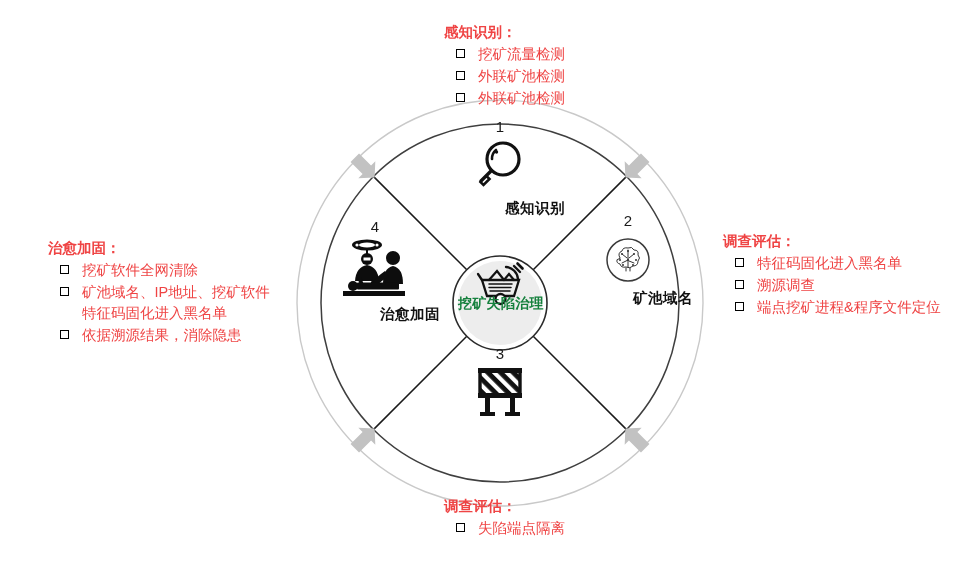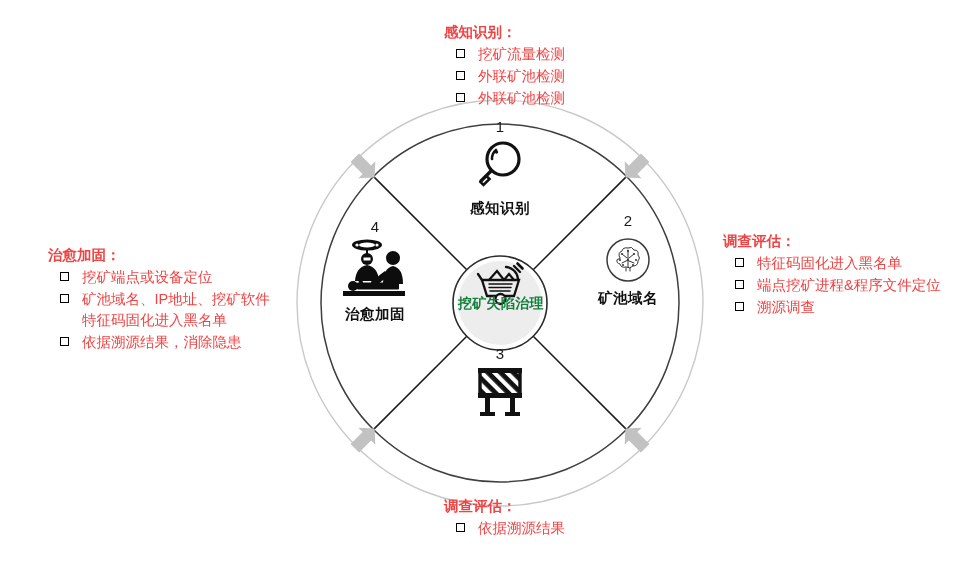--- a/index.html
+++ b/index.html
@@ -36,21 +36,21 @@
   .note-box {
     flex: 0 0 auto;
     width: 9px; height: 9px;
     border: 1.6px solid #000;
     margin: 5px 13px 0 12px;
   }
   .note-text { flex: 1 1 auto; white-space: pre-line; }
 
   #note-top    { left: 444px; top: 22px; }
   #note-right  { left: 723px; top: 231px; }
-  #note-left   { left: 48px;  top: 245px; width: 265px; }
+  #note-left   { left: 48px;  top: 238px; width: 265px; }
   #note-bottom { left: 444px; top: 496px; }
 
   
   #wheel {
     position: absolute;
     left: 294px; top: 97px;
     width: 412px; height: 412px;
   }
   #wheel svg { display: block; width: 412px; height: 412px; }
 
@@ -71,20 +71,21 @@
     height: 64px;
     display: flex;
     align-items: center;
     justify-content: center;
   }
   .quad-label {
     font-size: 14.5px;
     font-weight: bold;
     line-height: 18px;
     letter-spacing: 0.5px;
+    text-align: right;
   }
   #quad-1 { left: 435px; top: 118px; }
   #quad-2 { left: 563px; top: 212px; }
   #quad-3 { left: 435px; top: 345px; }
   #quad-4 { left: 310px; top: 218px; }
 
   #quad-2 .quad-icon { height: 58px; }
   #quad-2 .quad-num { margin-bottom: 2px; }
   #quad-3 .quad-icon { height: 60px; }
   #quad-4 .quad-icon { height: 70px; }
@@ -299,51 +300,51 @@
 
   <div class="note" id="note-right">
     <div class="note-title">调查评估：</div>
     <ul class="note-list">
       <li class="note-item">
         <span class="note-box"></span>
         <span class="note-text">特征码固化进入黑名单</span>
       </li>
       <li class="note-item">
         <span class="note-box"></span>
+        <span class="note-text">溯源调查</span>
+      </li>
+      <li class="note-item">
+        <span class="note-box"></span>
         <span class="note-text">端点挖矿进程&amp;程序文件定位</span>
-      </li>
-      <li class="note-item">
-        <span class="note-box"></span>
-        <span class="note-text">溯源调查</span>
       </li>
     </ul>
   </div>
 
   <div class="note" id="note-left">
     <div class="note-title">治愈加固：</div>
     <ul class="note-list">
       <li class="note-item">
         <span class="note-box"></span>
-        <span class="note-text">挖矿端点或设备定位</span>
+        <span class="note-text">挖矿软件全网清除</span>
       </li>
       <li class="note-item">
         <span class="note-box"></span>
         <span class="note-text">矿池域名、IP地址、挖矿软件
 特征码固化进入黑名单</span>
       </li>
       <li class="note-item">
         <span class="note-box"></span>
         <span class="note-text">依据溯源结果，消除隐患</span>
       </li>
     </ul>
   </div>
 
   <div class="note" id="note-bottom">
     <div class="note-title">调查评估：</div>
     <ul class="note-list">
       <li class="note-item">
         <span class="note-box"></span>
-        <span class="note-text">依据溯源结果</span>
+        <span class="note-text">失陷端点隔离</span>
       </li>
     </ul>
   </div>
 
 </div>
 
 </body></html>

